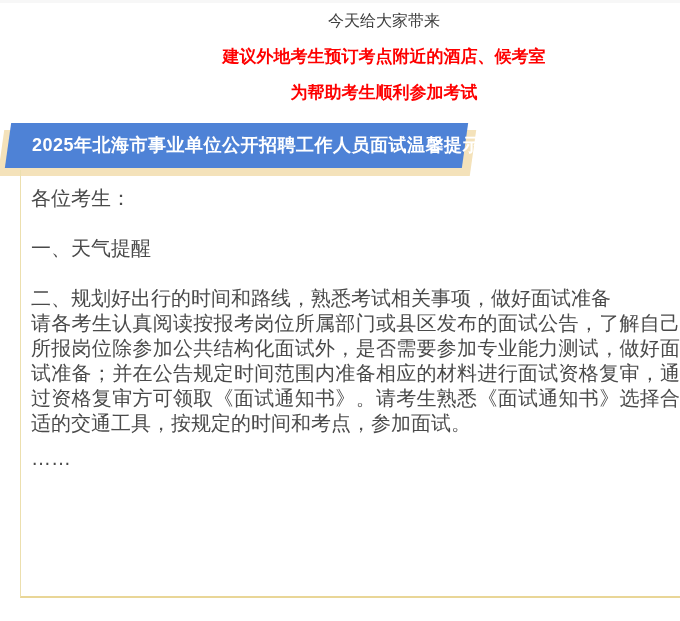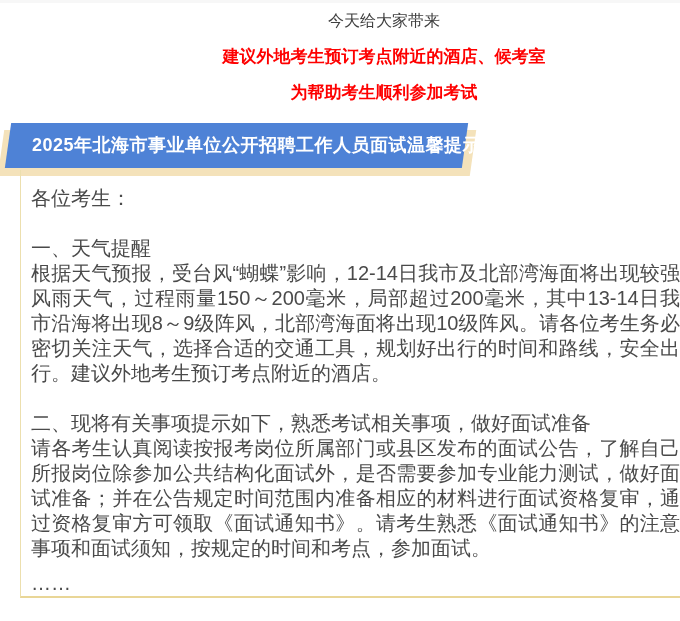--- a/index.html
+++ b/index.html
@@ -85,22 +85,21 @@
     <div class="banner-shadow"></div>
     <div class="banner">
       <span class="banner-title">2025年北海市事业单位公开招聘工作人员面试温馨提示</span>
     </div>
   </div>
 
   <div class="content-box">
     <p>各位考生：</p>
 
     <p class="gap-top">一、天气提醒</p>
-    <p>根据天气预报，受台风“蝴蝶”影响，12-14日我市及北部湾海面将出现较强风雨天气，过程雨量150～200毫米，局部超过200毫米，其中13-14日我市沿海将出现8～9级阵风，北部湾海面将出现10级阵风。请各位考生务必密切关注天气，选择合适的交通工具，规划好出行的时间和路线，安全出行。建议外地考生预订考点附近的酒店。</p>
 
-    <p class="gap-top">二、现将有关事项提示如下，熟悉考试相关事项，做好面试准备</p>
-    <p>请各考生认真阅读按报考岗位所属部门或县区发布的面试公告，了解自己所报岗位除参加公共结构化面试外，是否需要参加专业能力测试，做好面试准备；并在公告规定时间范围内准备相应的材料进行面试资格复审，通过资格复审方可领取《面试通知书》。请考生熟悉《面试通知书》的注意事项和面试须知，按规定的时间和考点，参加面试。</p>
+    <p class="gap-top">二、规划好出行的时间和路线，熟悉考试相关事项，做好面试准备</p>
+    <p>请各考生认真阅读按报考岗位所属部门或县区发布的面试公告，了解自己所报岗位除参加公共结构化面试外，是否需要参加专业能力测试，做好面试准备；并在公告规定时间范围内准备相应的材料进行面试资格复审，通过资格复审方可领取《面试通知书》。请考生熟悉《面试通知书》选择合适的交通工具，按规定的时间和考点，参加面试。</p>
 
     <p class="ellipsis-line">……</p>
 
     <div class="corner-square"></div>
   </div>
 </div>
 
 </body></html>

